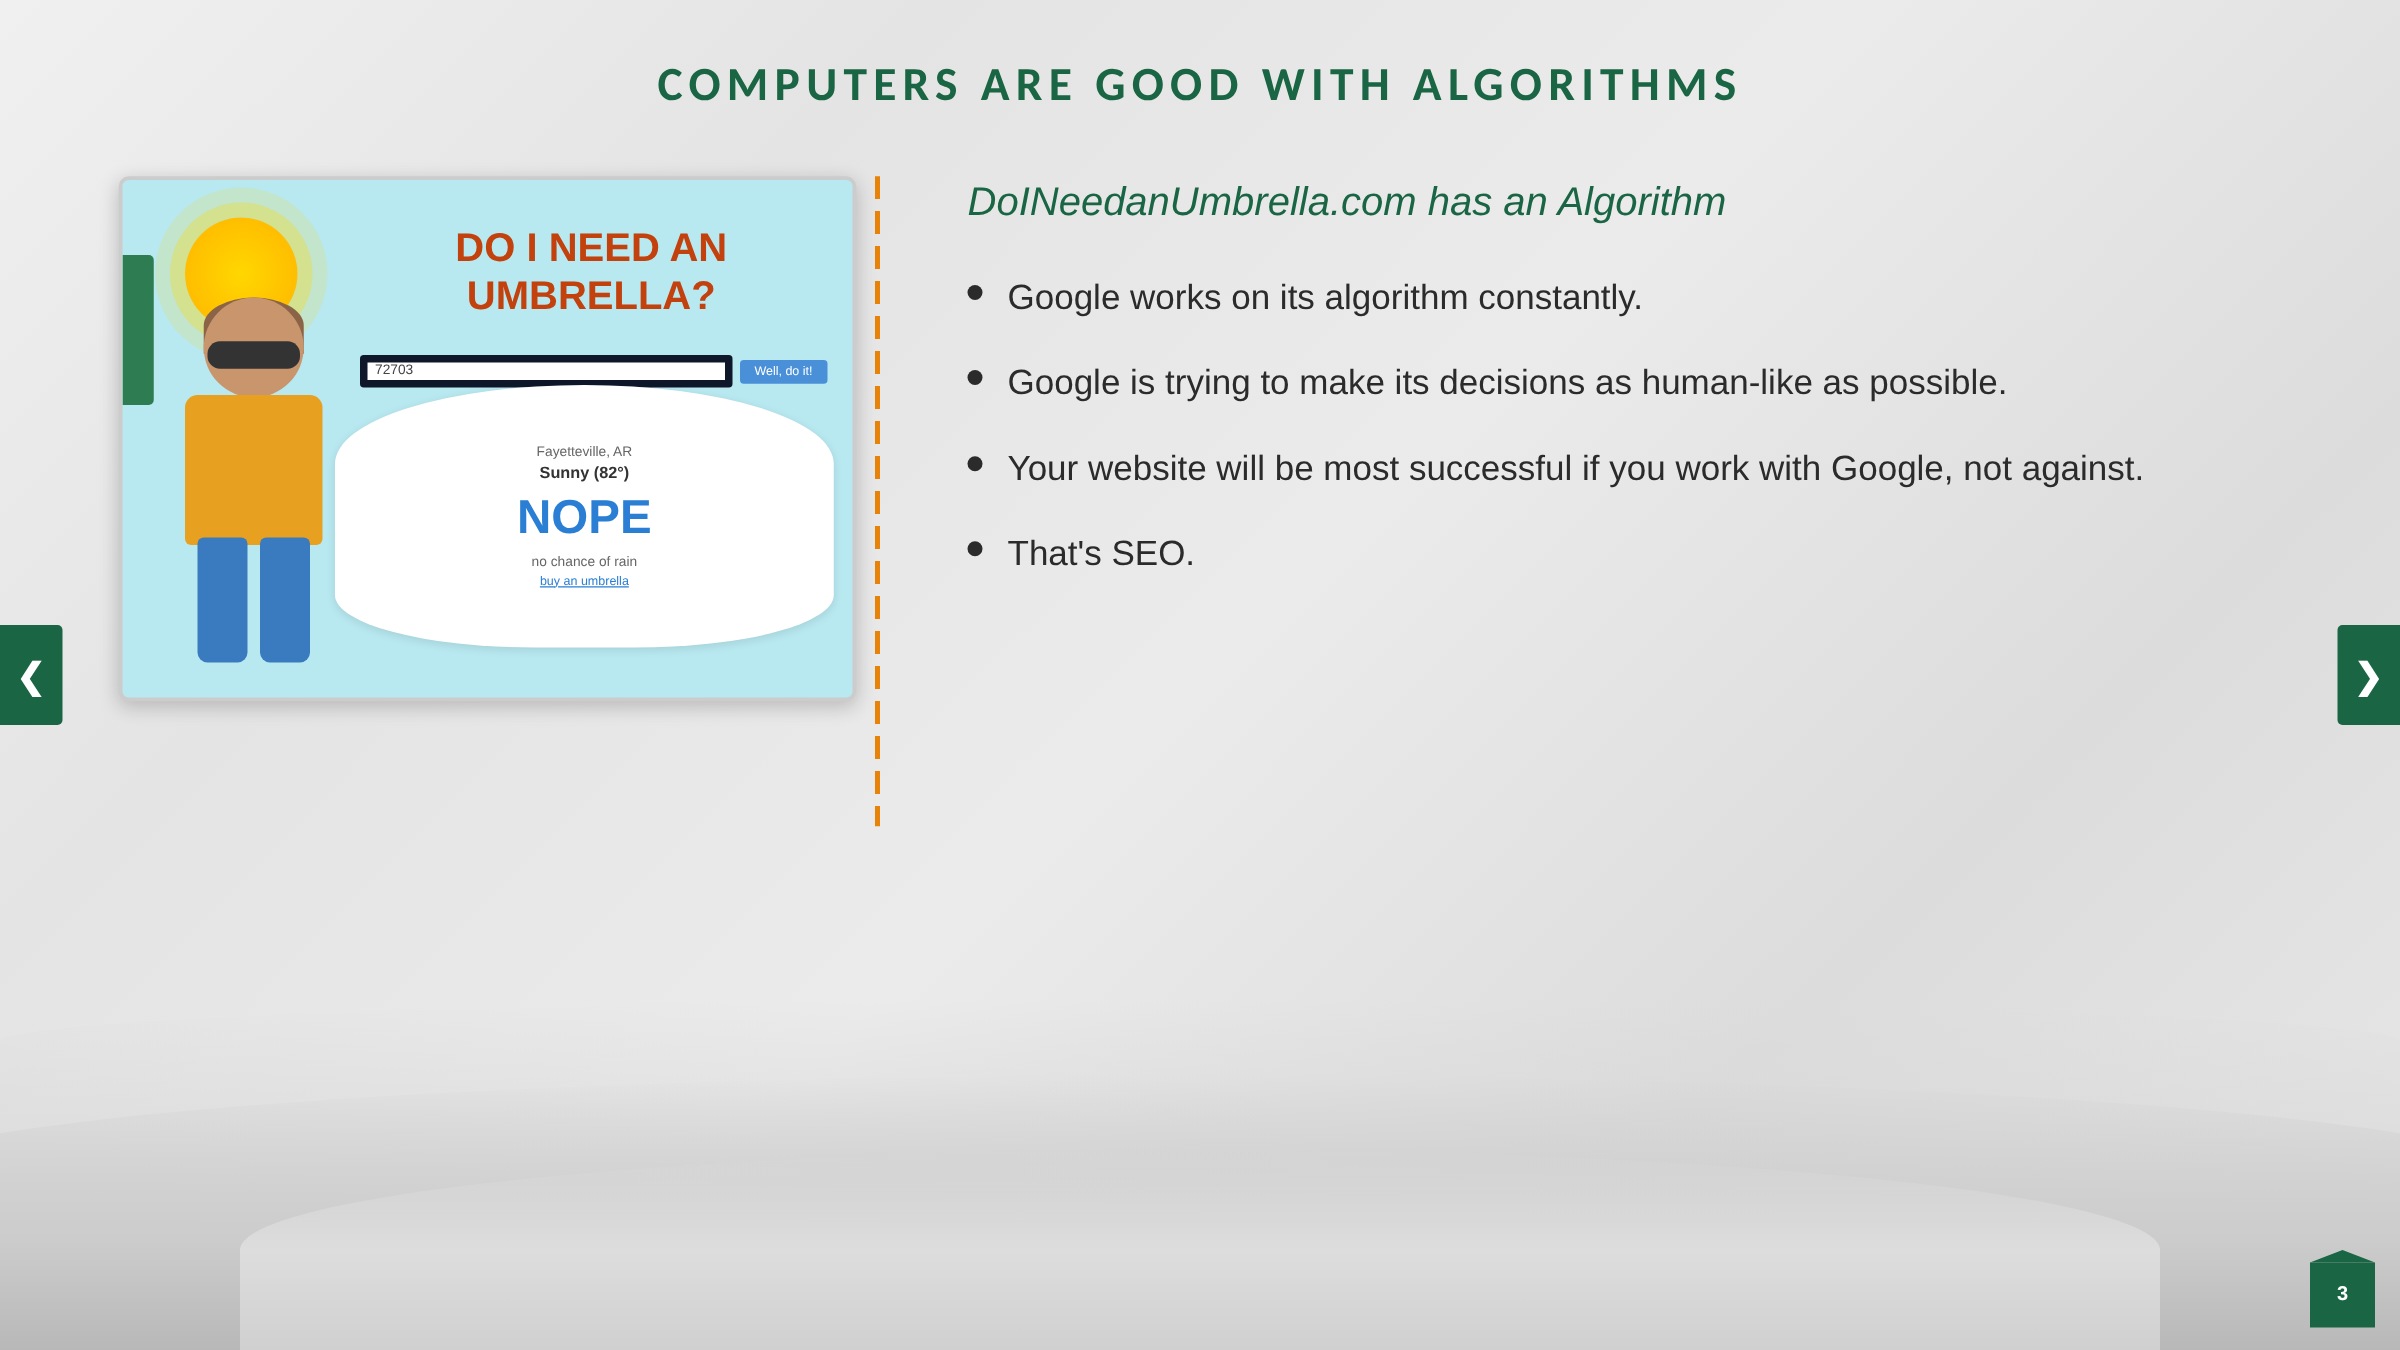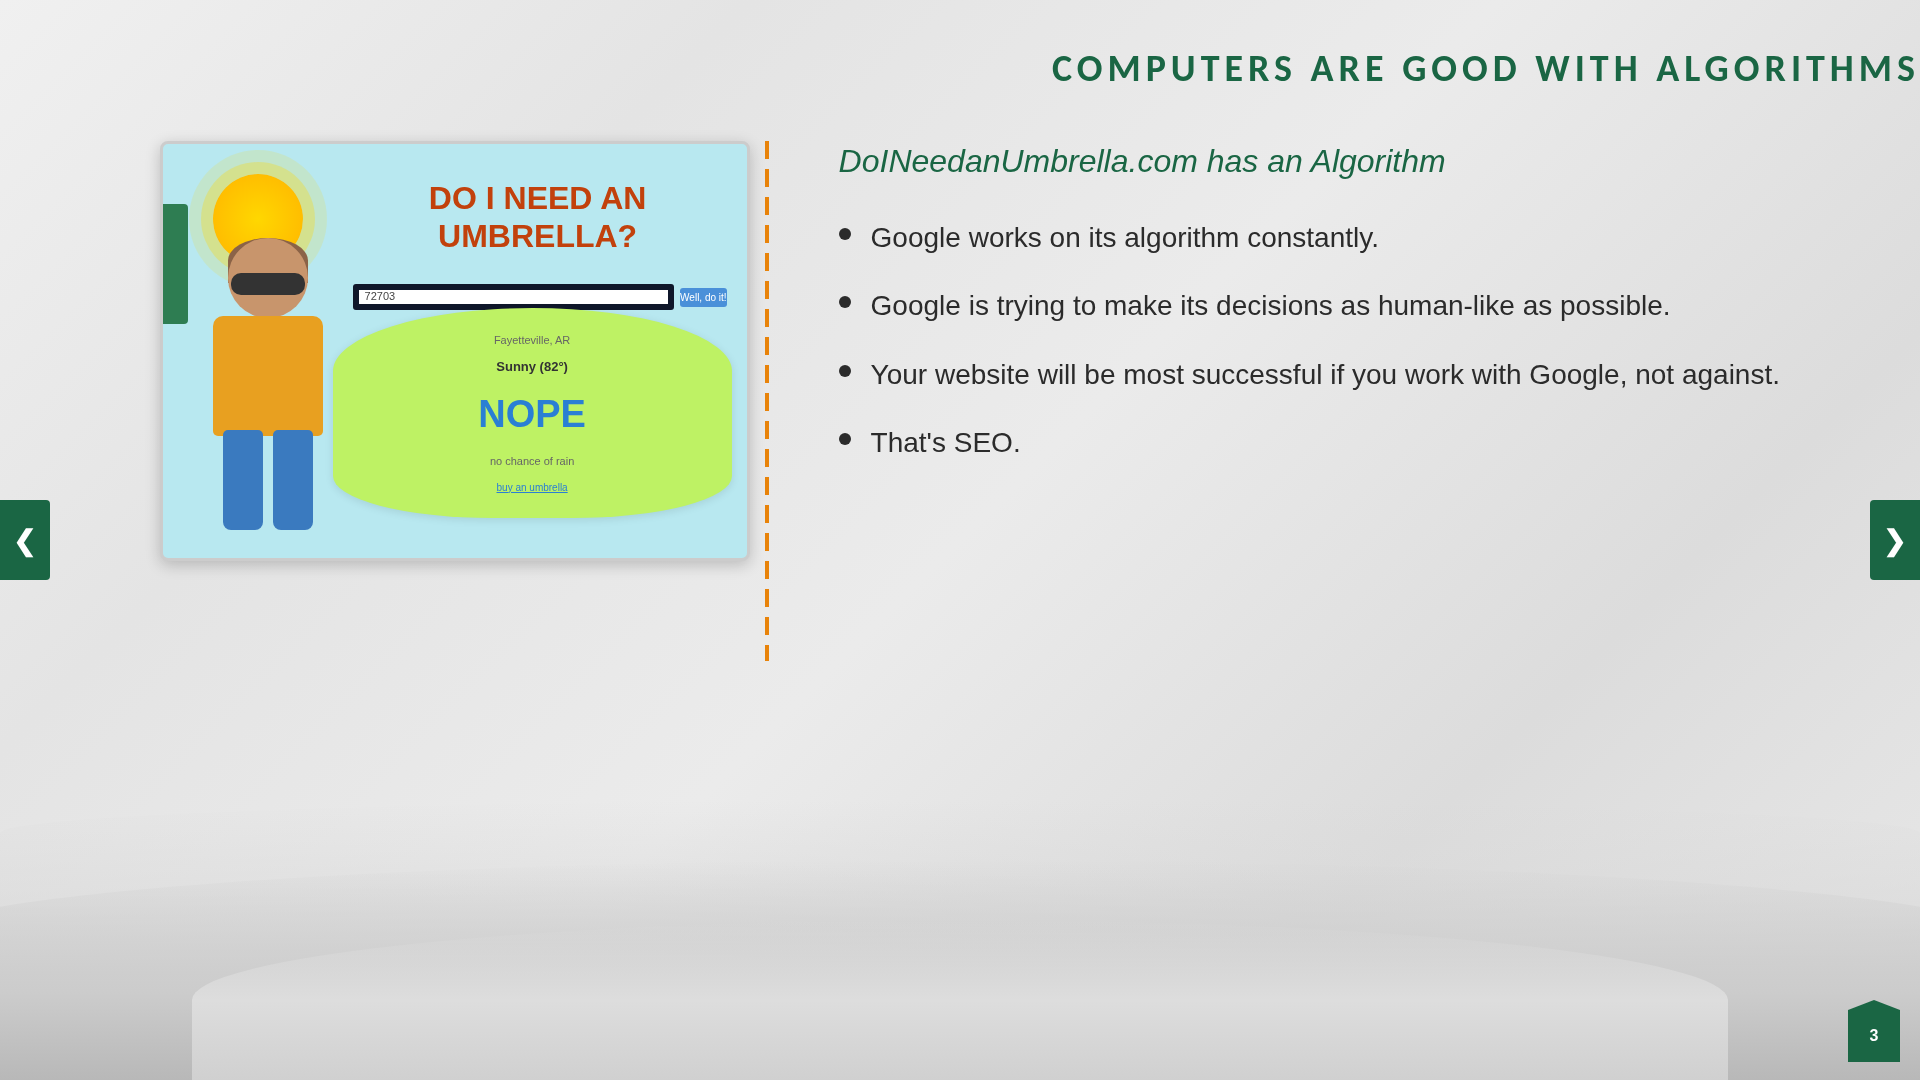--- a/index.html
+++ b/index.html
@@ -56,21 +56,20 @@
     }
 
     
     .slide {
       position: relative;
       width: 1920px;
       height: 1080px;
       z-index: 2;
       display: flex;
       flex-direction: column;
-      align-items: flex-end;
     }
 
     
     .slide-title {
       text-align: center;
       padding: 45px 0 30px 0;
       color: #1a6644;
       font-size: 38px;
       font-weight: 600;
       letter-spacing: 5px;
@@ -174,40 +173,39 @@
       font-size: 11px;
       padding: 0 6px;
       color: #444;
     }
 
     .search-btn {
       background: #4a90d9;
       color: white;
       border: none;
       border-radius: 3px;
-      padding: 4px 0;
+      padding: 4px 12px;
       font-size: 10px;
       cursor: pointer;
     }
 
     
     .result-cloud {
       position: absolute;
       bottom: 40px;
       left: 170px;
       right: 15px;
       height: 210px;
-      background: #bef264;
+      background: #ffffff;
       border-radius: 50% 50% 40% 40% / 30% 30% 20% 20%;
       display: flex;
       flex-direction: column;
       align-items: center;
       justify-content: center;
       box-shadow: 0 2px 8px rgba(0,0,0,0.1);
-      gap: 11px;
     }
 
     .location-text {
       font-size: 11px;
       color: #666;
       margin-bottom: 2px;
     }
 
     .weather-text {
       font-size: 13px;

